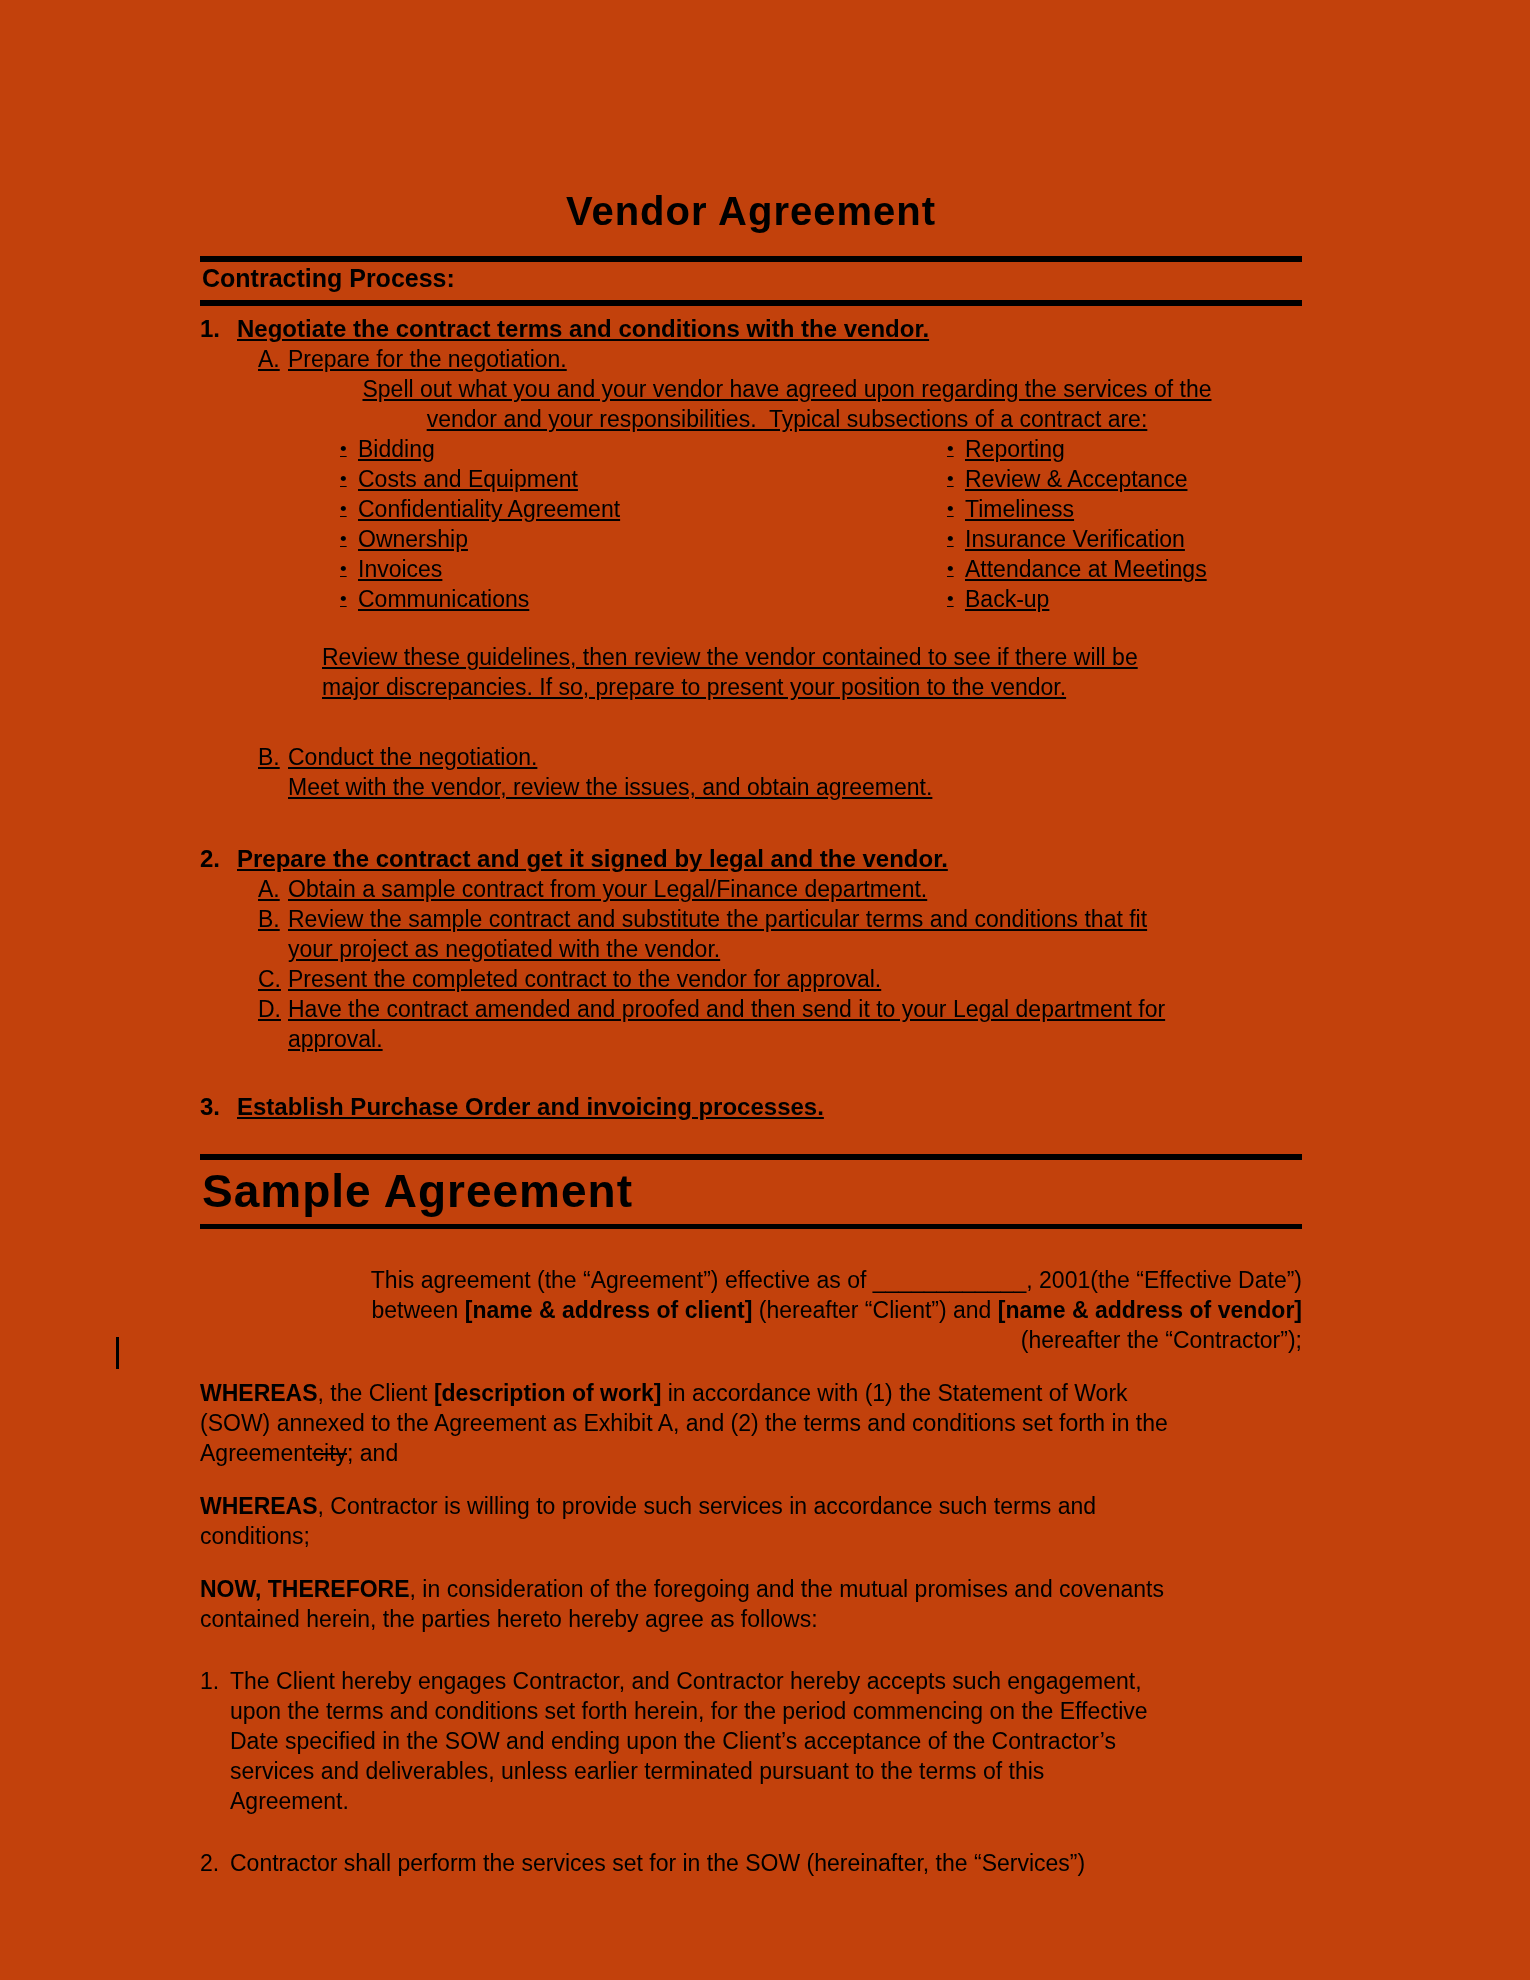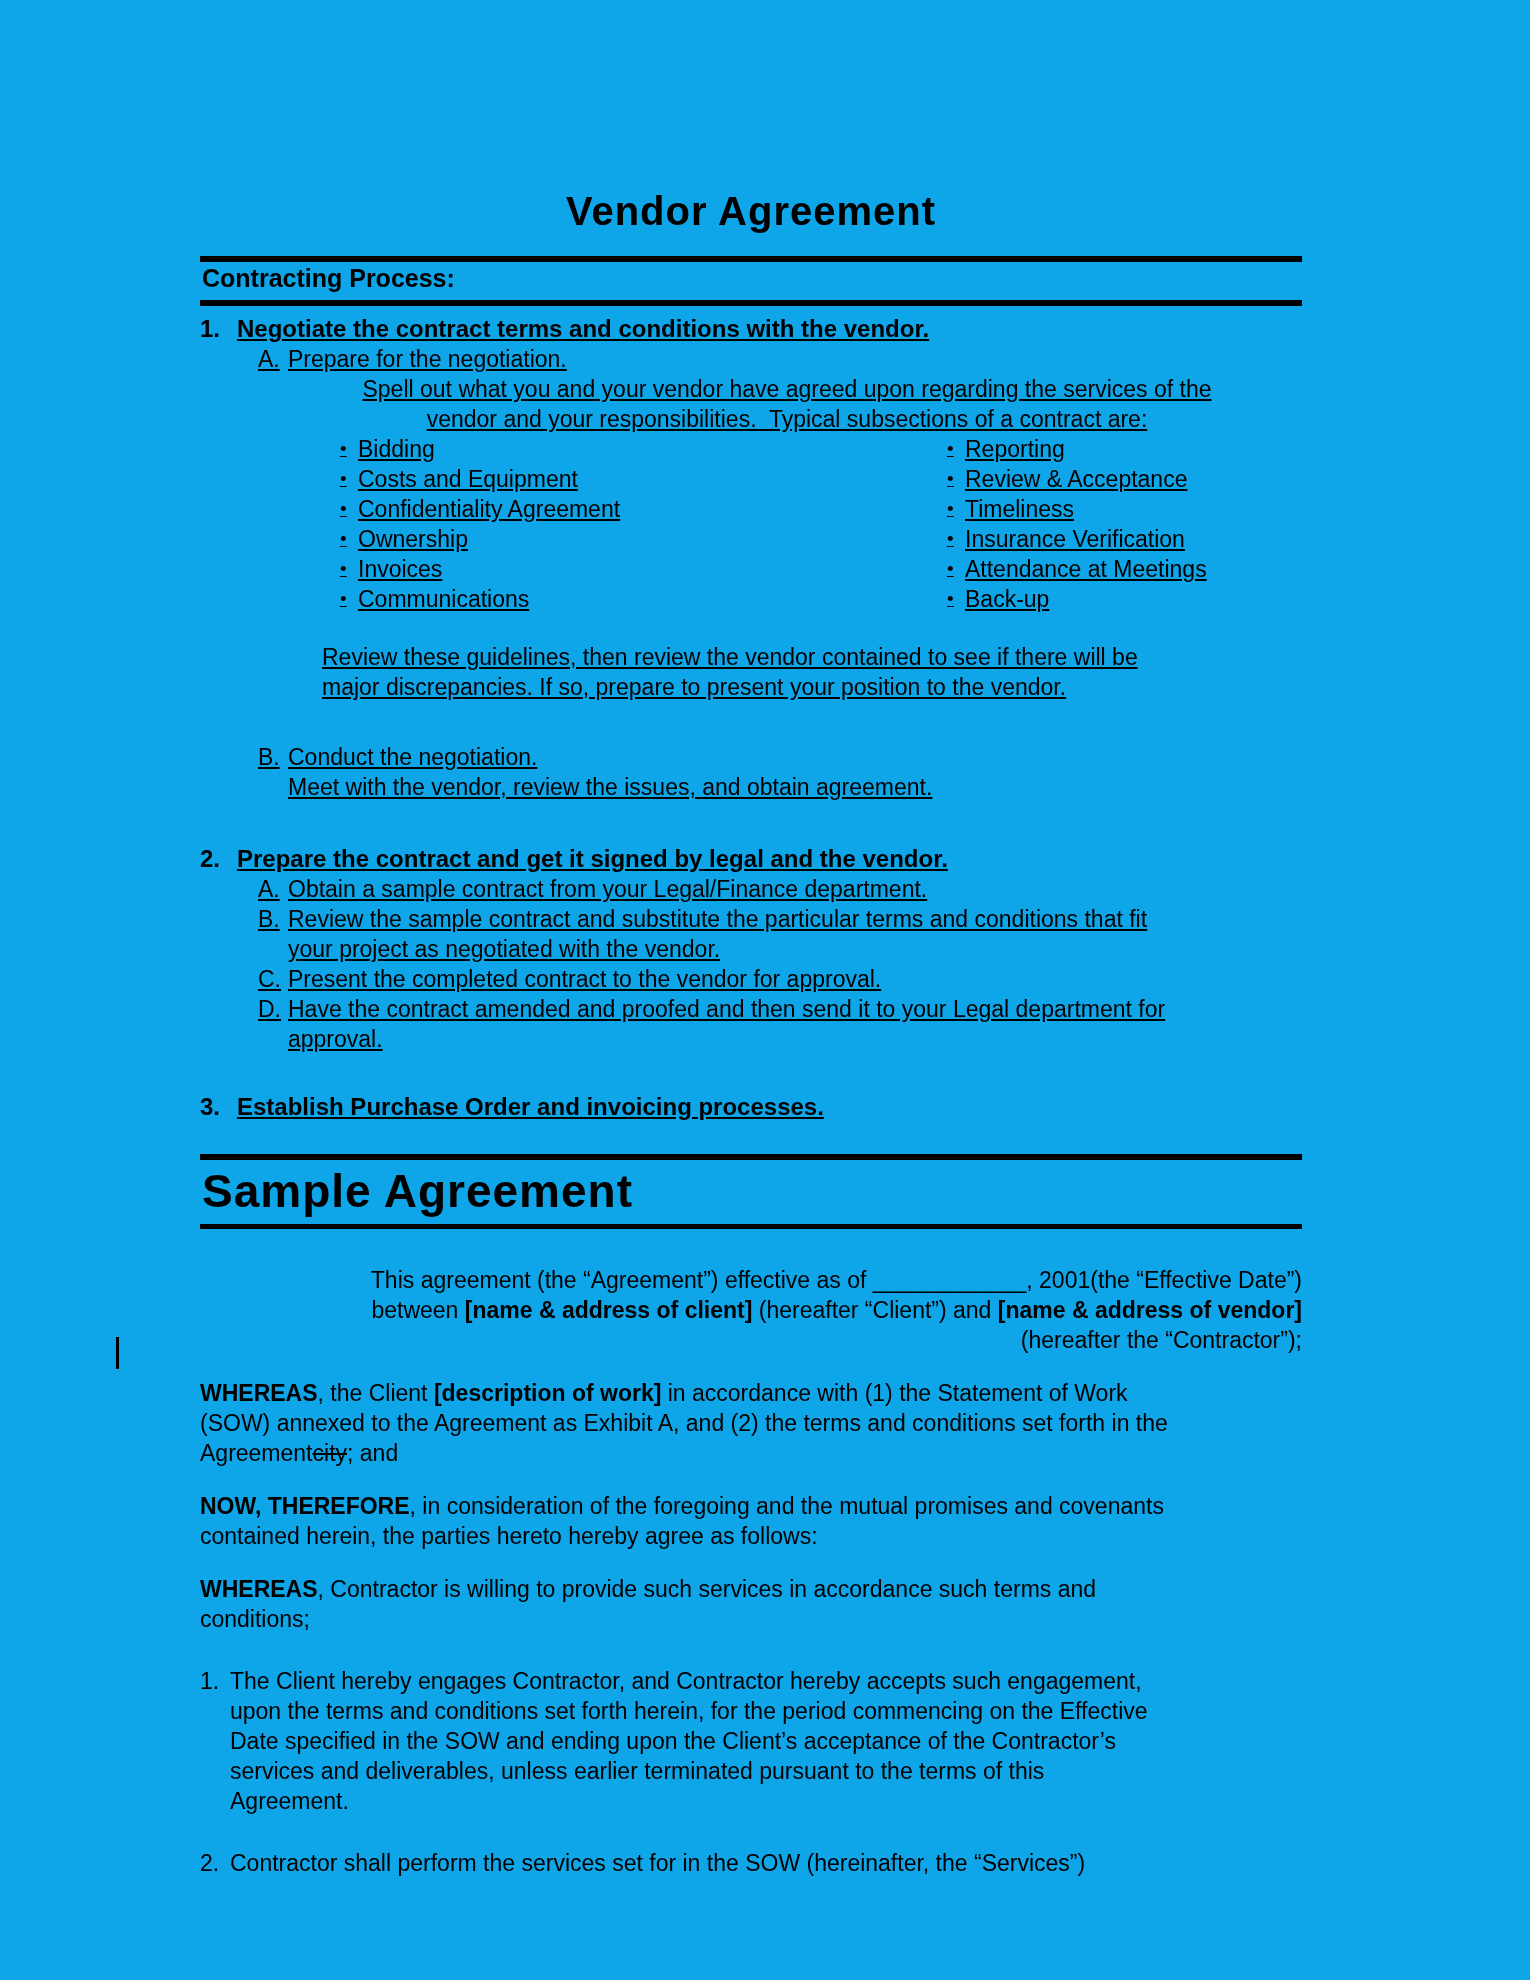--- a/index.html
+++ b/index.html
@@ -1,19 +1,19 @@
 <!DOCTYPE html>
 <html><head>
 <meta charset="utf-8">
 <style>
   html,body{margin:0;padding:0;background:#e8e8e8;}
   .page{
     position:relative;
     width:1530px;height:1980px;
-    background:#0ea5e9;
+    background:#c2410c;
     color:#000;
     font-family:"Liberation Sans","DejaVu Sans",sans-serif;
     font-size:23px;line-height:30px;
     overflow:hidden;
   }
   .content{position:absolute;left:200px;top:186px;width:1102px;}
   .doc-title{
     font-size:40px;line-height:50px;font-weight:bold;
     text-align:center;letter-spacing:1px;
   }
@@ -193,25 +193,25 @@
     </div>
 
     <p class="par first pre"><span>This agreement (the “Agreement”) effective as of ____________, 2001(the “Effective Date”)
 between </span><span class="b">[name &amp; address of client]</span><span> (hereafter “Client”) and </span><span class="b">[name &amp; address of vendor]</span><span>
 (hereafter the “Contractor”);</span></p>
 
     <p class="par pre"><span class="b">WHEREAS</span><span>, the Client </span><span class="b">[description of work]</span><span> in accordance with (1) the Statement of Work
 (SOW) annexed to the Agreement as Exhibit A, and (2) the terms and conditions set forth in the
 Agreement</span><span class="s">city</span><span>; and</span></p>
 
+    <p class="par pre"><span class="b">WHEREAS</span><span>, Contractor is willing to provide such services in accordance such terms and
+conditions;</span></p>
+
     <p class="par pre"><span class="b">NOW, THEREFORE</span><span>, in consideration of the foregoing and the mutual promises and covenants
 contained herein, the parties hereto hereby agree as follows:</span></p>
-
-    <p class="par pre"><span class="b">WHEREAS</span><span>, Contractor is willing to provide such services in accordance such terms and
-conditions;</span></p>
 
     <div class="al1">
       <span class="num">1.</span>
       <div class="body pre">The Client hereby engages Contractor, and Contractor hereby accepts such engagement,
 upon the terms and conditions set forth herein, for the period commencing on the Effective
 Date specified in the SOW and ending upon the Client’s acceptance of the Contractor’s
 services and deliverables, unless earlier terminated pursuant to the terms of this
 Agreement.</div>
     </div>
 

